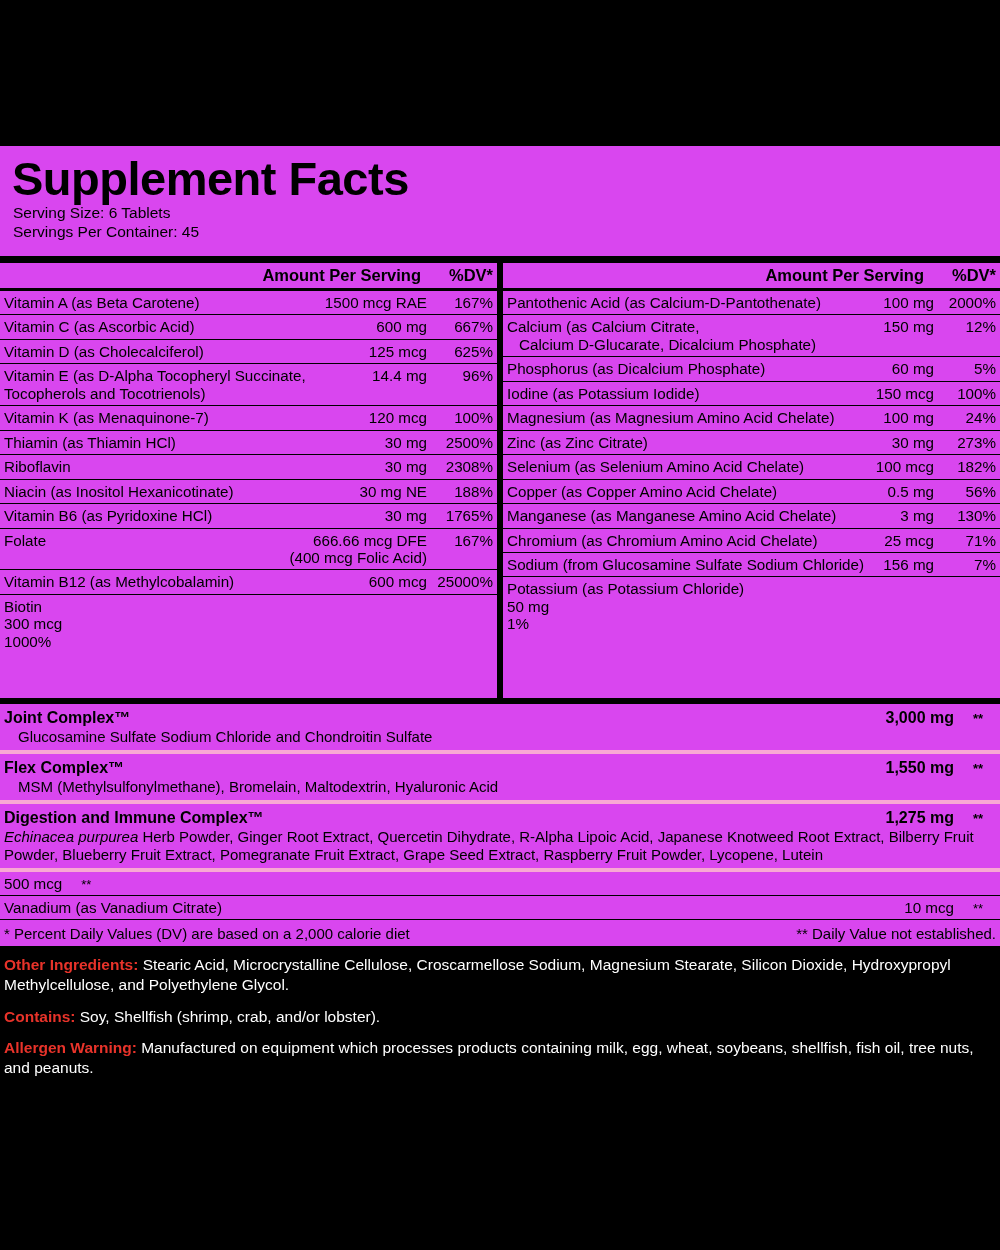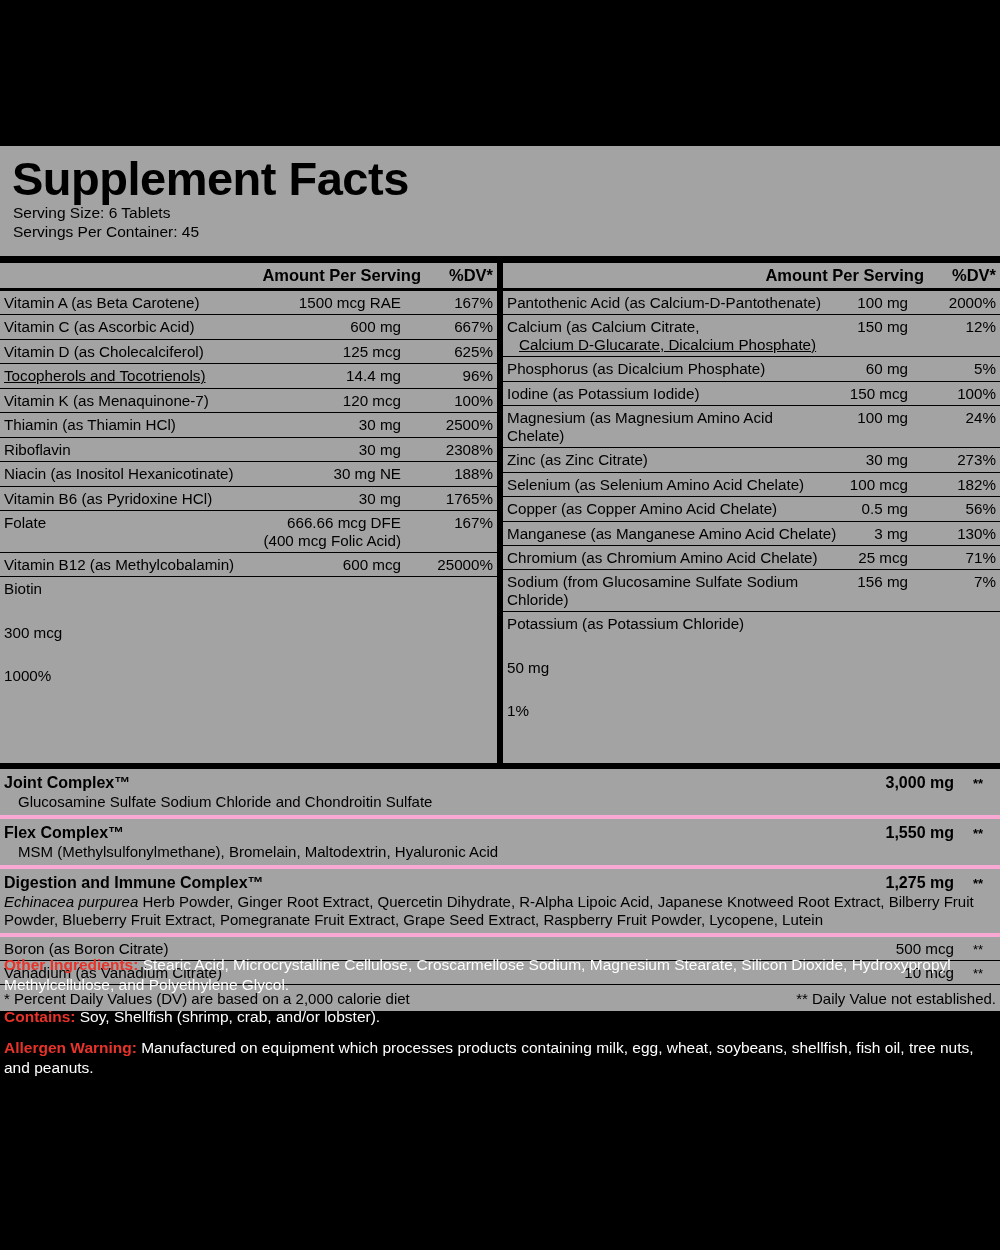--- a/index.html
+++ b/index.html
@@ -16,21 +16,21 @@
     height: 1250px;
     background: #000000;
     overflow: hidden;
   }
   
   .panel {
     position: absolute;
     left: 0px;
     top: 146px;
     width: 1000px;
-    background: #a3a3a3;
+    background: #d946ef;
     color: #000000;
     box-sizing: border-box;
     padding: 0;
   }
   .panel-inner {
     padding: 10px 8px 8px 8px;
   }
   .sf-title {
     font-family: "Liberation Sans", sans-serif;
     font-weight: bold;
@@ -78,42 +78,40 @@
   .hdr .h-dv { width: 72px; text-align: right; }
 
   .row {
     display: flex;
     align-items: flex-start;
     font-size: 15.2px;
     line-height: 1.15;
     border-bottom: 1px solid #000;
     padding: 3px 4px 3px 4px;
     box-sizing: border-box;
-    gap: 26px;
   }
   .row:last-child { border-bottom: none; flex-direction: column; }
   .row .nm {
     flex: 1 1 auto;
     padding-right: 5px;
   }
   .row .amt {
     flex: 0 0 auto;
     text-align: right;
     white-space: nowrap;
     padding-right: 4px;
   }
   .row .dv {
     flex: 0 0 62px;
     text-align: right;
     white-space: nowrap;
   }
   .subline {
     display: block;
     padding-left: 0px;
-    text-decoration: underline;
   }
   .indent { padding-left: 12px; }
   .amt-stack {
     text-align: right;
   }
   .amt-stack .second {
     display: block;
     white-space: nowrap;
     text-align: center;
   }
@@ -212,20 +210,21 @@
           <span class="amt">600 mg</span>
           <span class="dv">667%</span>
         </div>
         <div class="row">
           <span class="nm">Vitamin D (as Cholecalciferol)</span>
           <span class="amt">125 mcg</span>
           <span class="dv">625%</span>
         </div>
         <div class="row">
           <span class="nm">
+            <span>Vitamin E (as D-Alpha Tocopheryl Succinate,</span>
             <span class="subline">Tocopherols and Tocotrienols)</span>
           </span>
           <span class="amt">14.4 mg</span>
           <span class="dv">96%</span>
         </div>
         <div class="row">
           <span class="nm">Vitamin K (as Menaquinone-7)</span>
           <span class="amt">120 mcg</span>
           <span class="dv">100%</span>
         </div>
@@ -366,21 +365,20 @@
     <div class="blend">
       <div class="blend-head">
         <span class="b-name">Digestion and Immune Complex™</span>
         <span class="b-amt">1,275 mg</span>
         <span class="b-dv">**</span>
       </div>
       <div class="blend-body nopad"><span class="ital">Echinacea purpurea</span><span> Herb Powder, Ginger Root Extract, Quercetin Dihydrate, R-Alpha Lipoic Acid, Japanese Knotweed Root Extract, Bilberry Fruit Powder, Blueberry Fruit Extract, Pomegranate Fruit Extract, Grape Seed Extract, Raspberry Fruit Powder, Lycopene, Lutein</span></div>
     </div>
 
     <div class="mini-row">
-      <span class="nm">Boron (as Boron Citrate)</span>
       <span class="amt">500 mcg</span>
       <span class="dv">**</span>
     </div>
     <div class="mini-row">
       <span class="nm">Vanadium (as Vanadium Citrate)</span>
       <span class="amt">10 mcg</span>
       <span class="dv">**</span>
     </div>
 
     <div class="footnote">

